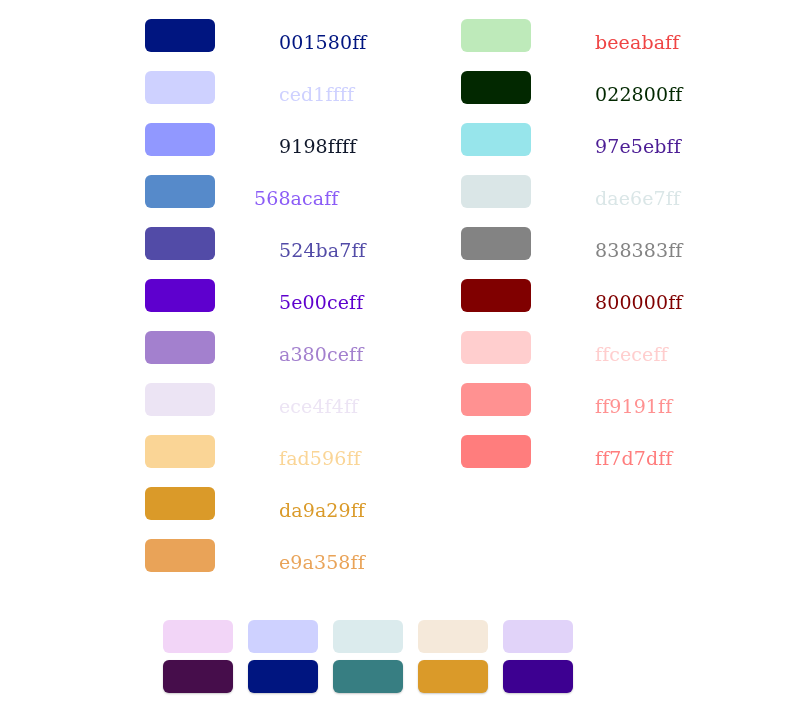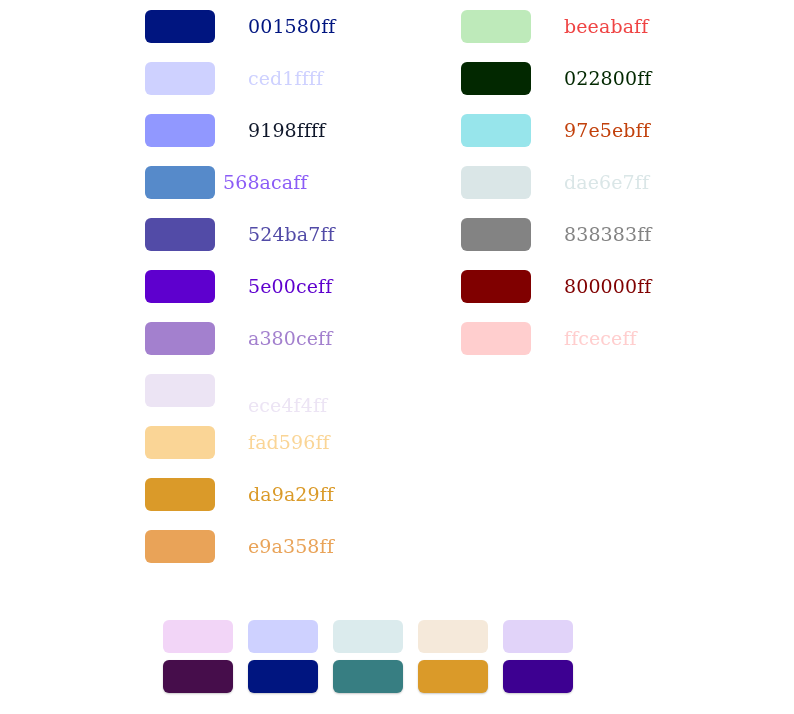--- a/index.html
+++ b/index.html
@@ -35,21 +35,22 @@
     position: absolute;
     top: 0;
   }
   .swatch-column.col-left  { left: 145px; }
   .swatch-column.col-right { left: 461px; }
 
   .swatch-row {
     position: relative;
     height: 52px;
     display: flex;
-    align-items: center;
+    align-items: flex-end;
+    gap: 31px;
   }
 
   .swatch-chip {
     width: 70px;
     height: 33px;
     border-radius: 6px;
     flex: 0 0 auto;
   }
 
   .swatch-label {
@@ -139,37 +140,45 @@
         <div class="swatch-row">
           <div class="swatch-chip" style="background: rgb(190, 234, 186);"></div>
           <div class="swatch-label" style="color: #ef4444;">beeabaff</div>
         </div>
         <div class="swatch-row">
           <div class="swatch-chip" style="background: rgb(2, 40, 0);"></div>
           <div class="swatch-label" style="color: rgb(2, 40, 0);">022800ff</div>
         </div>
         <div class="swatch-row">
           <div class="swatch-chip" style="background: rgb(151, 229, 235);"></div>
-          <div class="swatch-label" style="color: #c2410c;">97e5ebff</div>
+          <div class="swatch-label" style="color: #4c1d95;">97e5ebff</div>
         </div>
         <div class="swatch-row">
           <div class="swatch-chip" style="background: rgb(218, 230, 231);"></div>
           <div class="swatch-label" style="color: rgb(218, 230, 231);">dae6e7ff</div>
         </div>
         <div class="swatch-row">
           <div class="swatch-chip" style="background: rgb(131, 131, 131);"></div>
           <div class="swatch-label" style="color: rgb(131, 131, 131);">838383ff</div>
         </div>
         <div class="swatch-row">
           <div class="swatch-chip" style="background: rgb(128, 0, 0);"></div>
           <div class="swatch-label" style="color: rgb(128, 0, 0);">800000ff</div>
         </div>
         <div class="swatch-row">
           <div class="swatch-chip" style="background: rgb(255, 206, 206);"></div>
           <div class="swatch-label" style="color: rgb(255, 206, 206);">ffceceff</div>
+        </div>
+        <div class="swatch-row">
+          <div class="swatch-chip" style="background: rgb(255, 145, 145);"></div>
+          <div class="swatch-label" style="color: rgb(255, 145, 145);">ff9191ff</div>
+        </div>
+        <div class="swatch-row">
+          <div class="swatch-chip" style="background: rgb(255, 125, 125);"></div>
+          <div class="swatch-label" style="color: rgb(255, 125, 125);">ff7d7dff</div>
         </div>
       </div>
 
   </div>
 
   <div class="swatch-grid" id="bottom-grid">
       <div class="grid-chip light" style="background: rgb(242, 213, 247);"></div>
       <div class="grid-chip light" style="background: rgb(206, 209, 255);"></div>
       <div class="grid-chip light" style="background: rgb(219, 235, 237);"></div>
       <div class="grid-chip light" style="background: rgb(245, 233, 218);"></div>

